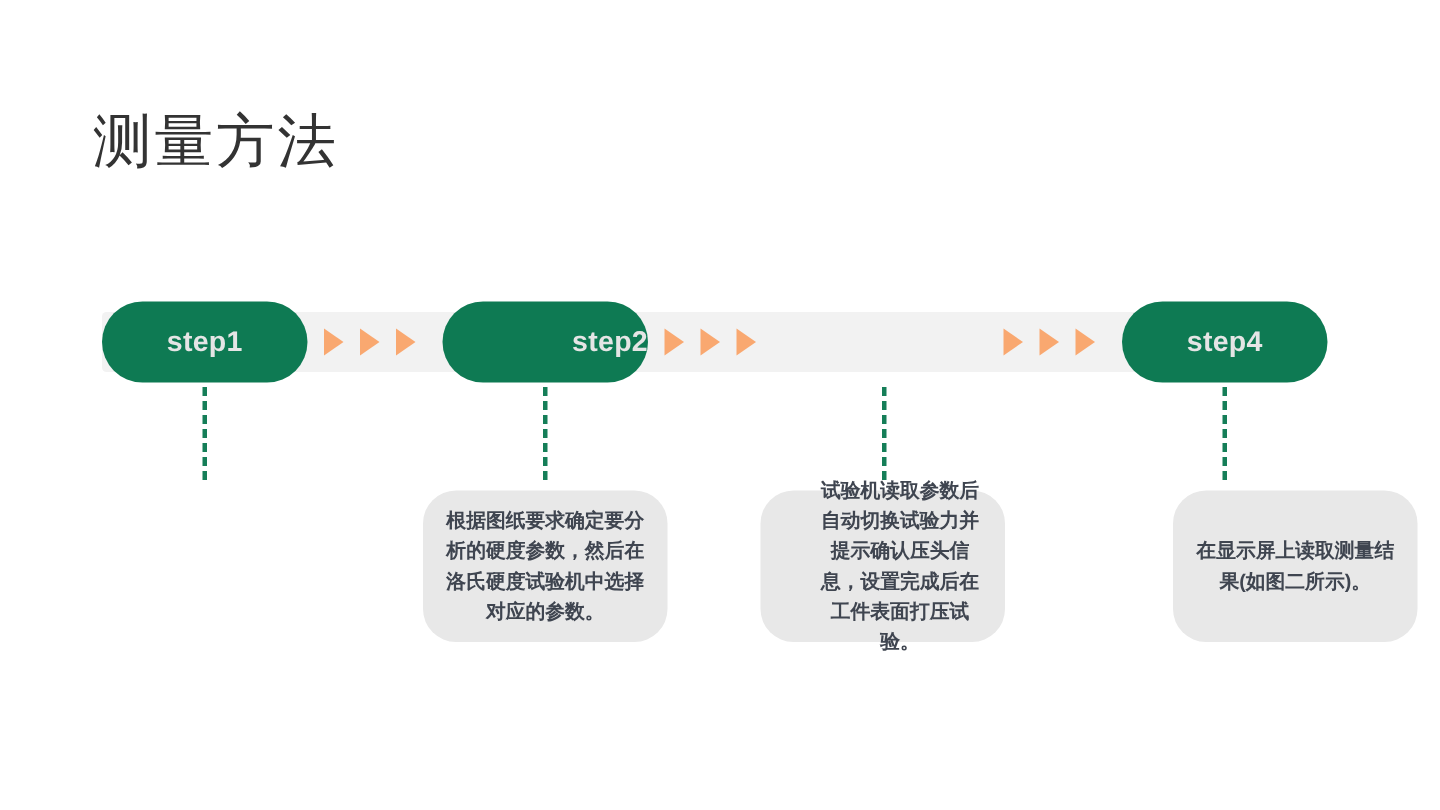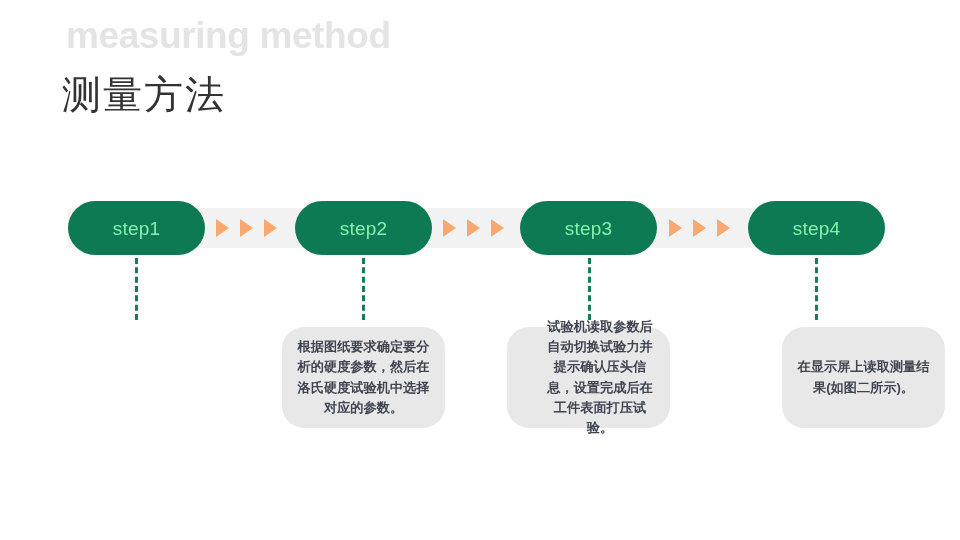--- a/index.html
+++ b/index.html
@@ -70,23 +70,23 @@
     width: 137px;
     height: 54px;
     background: #0e7a53;
     border-radius: 27px;
     display: flex;
     align-items: center;
     justify-content: center;
     box-sizing: border-box;
   }
   .step-pill .step-label {
-    color: #86efac;
+    color: #e5e5e5;
     font-size: 19px;
-    font-weight: normal;
+    font-weight: bold;
     letter-spacing: 0.2px;
     line-height: 1;
   }
 
   .arrow-group {
     position: absolute;
     top: 219px;
     height: 18px;
     display: flex;
     align-items: center;
@@ -130,56 +130,52 @@
     line-height: 1.52;
     text-align: center;
     letter-spacing: 0px;
   }
 </style>
 </head>
 <body>
 
 <div class="slide">
 
-  <div class="heading-en">measuring method</div>
 
   <div class="heading-cn">测量方法</div>
 
   <div class="timeline">
 
     <div class="track-bar"></div>
 
     <div class="step-pill" style="left:68px;">
       <span class="step-label">step1</span>
     </div>
     <div class="connector" style="left:135px;"></div>
 
     <div class="arrow-group" style="left:216px;">
       <span class="arrow-tri"></span>
       <span class="arrow-tri"></span>
       <span class="arrow-tri"></span>
     </div>
 
-    <div class="step-pill" style="left:295px;">
+    <div class="step-pill" style="left:295px;justify-content:flex-end;">
       <span class="step-label">step2</span>
     </div>
     <div class="connector" style="left:362px;"></div>
     <div class="desc-box" style="left:282px;">
       <span class="desc-text">根据图纸要求确定要分析的硬度参数，然后在洛氏硬度试验机中选择对应的参数。</span>
     </div>
 
     <div class="arrow-group" style="left:443px;">
       <span class="arrow-tri"></span>
       <span class="arrow-tri"></span>
       <span class="arrow-tri"></span>
     </div>
 
-    <div class="step-pill" style="left:520px;">
-      <span class="step-label">step3</span>
-    </div>
     <div class="connector" style="left:588px;"></div>
     <div class="desc-box" style="left:507px;padding-left:35px;">
       <span class="desc-text">试验机读取参数后自动切换试验力并提示确认压头信息，设置完成后在工件表面打压试验。</span>
     </div>
 
     <div class="arrow-group" style="left:669px;">
       <span class="arrow-tri"></span>
       <span class="arrow-tri"></span>
       <span class="arrow-tri"></span>
     </div>

